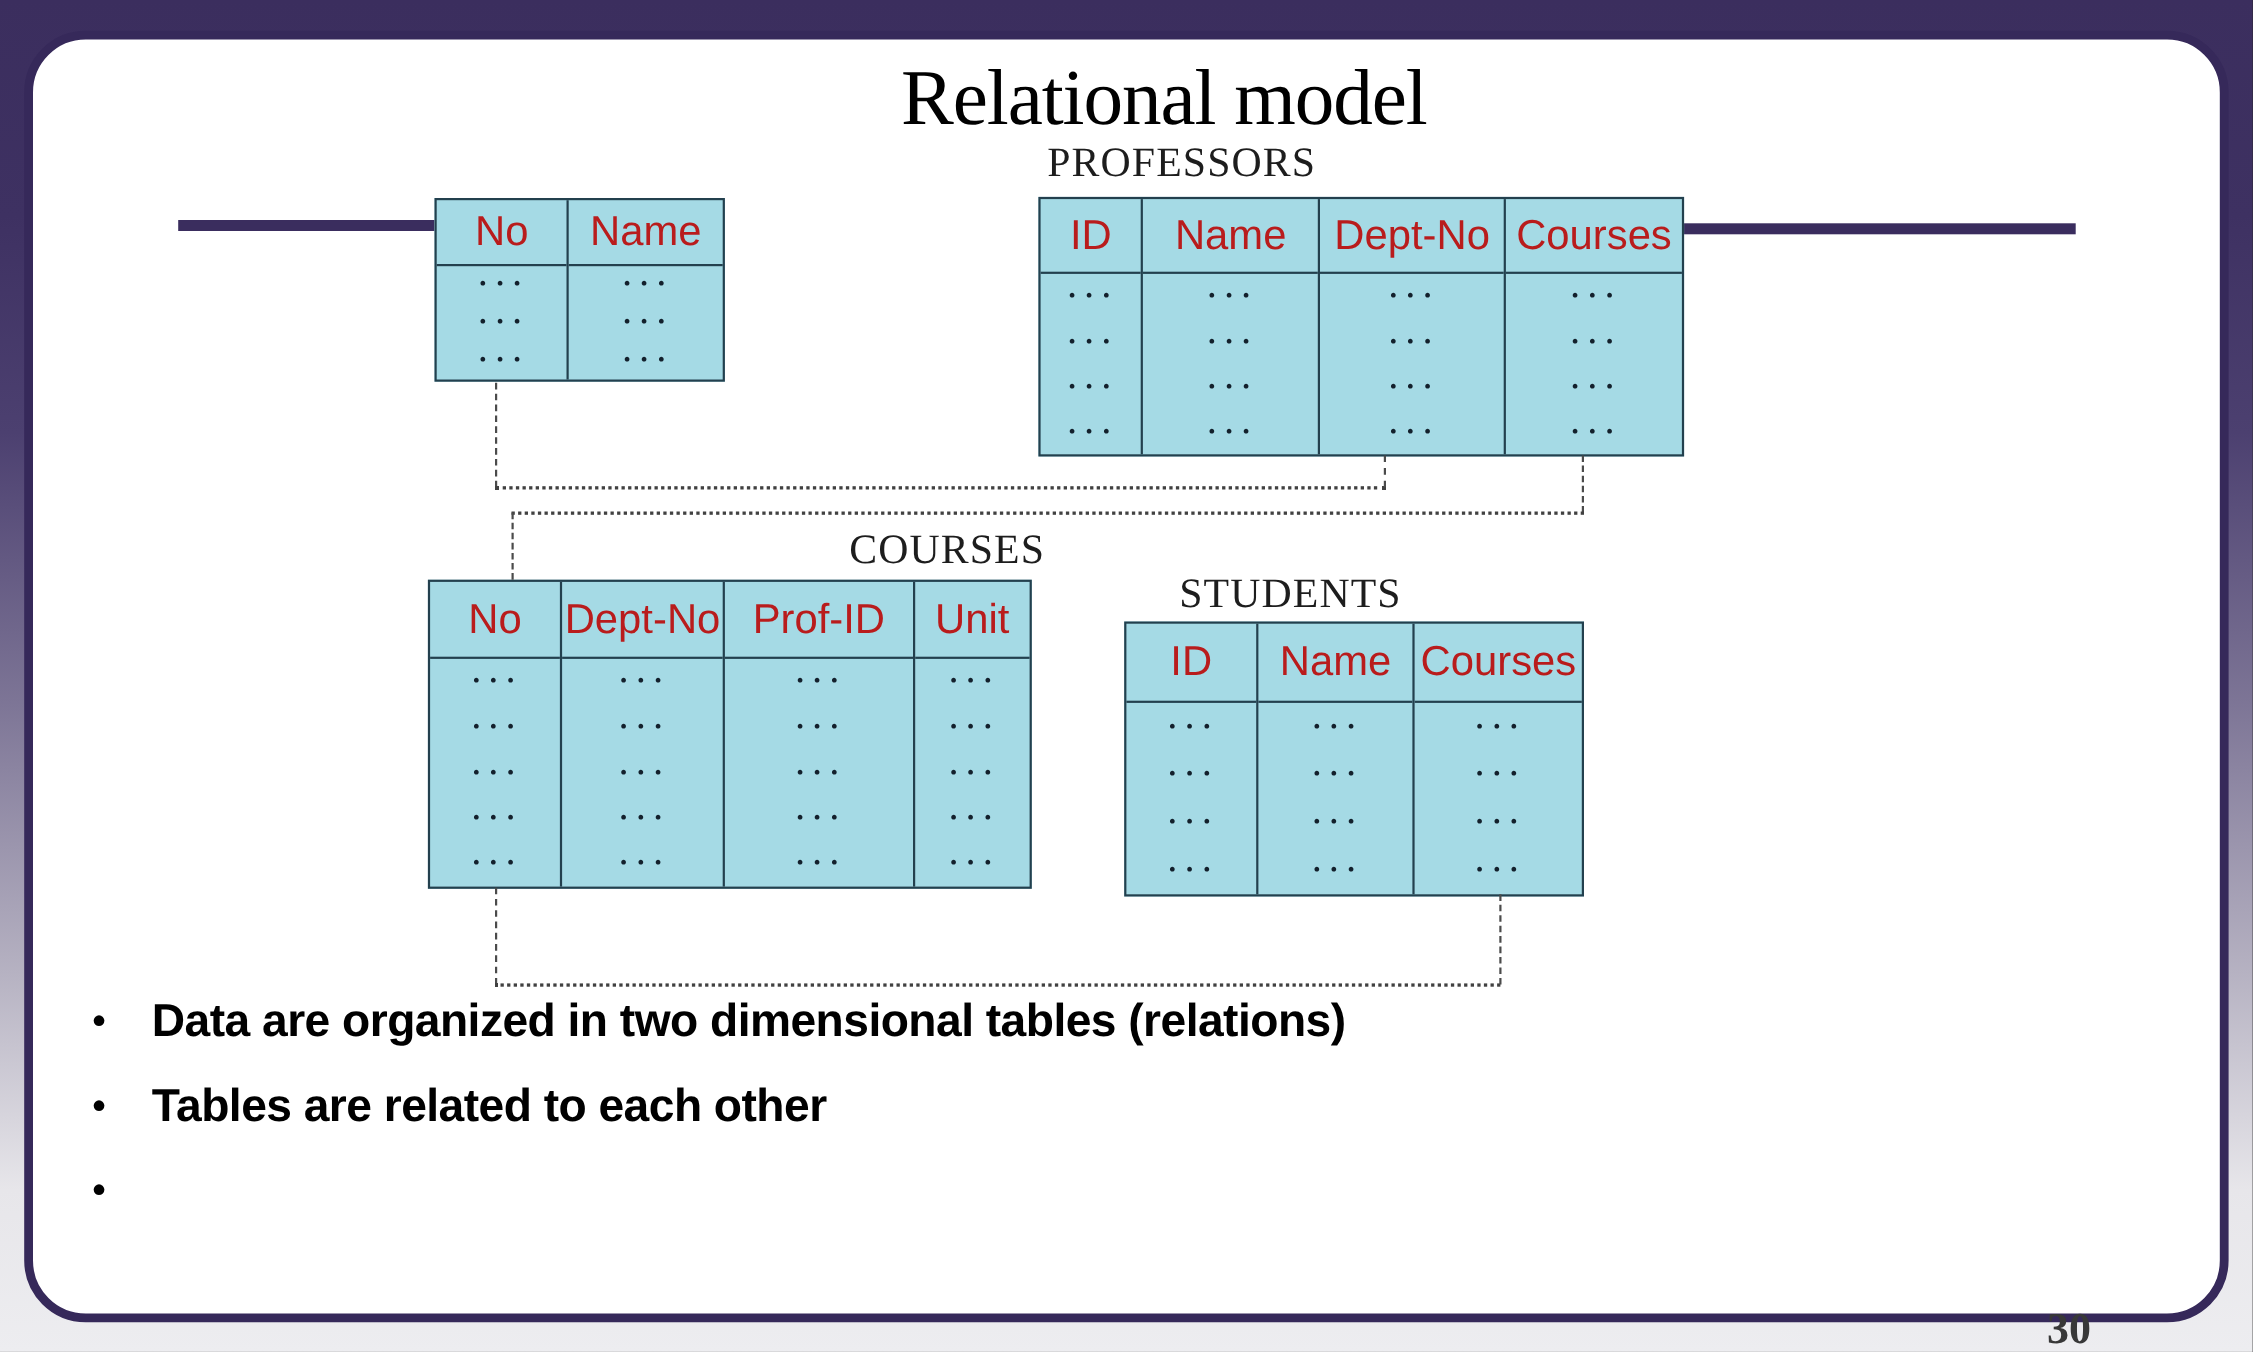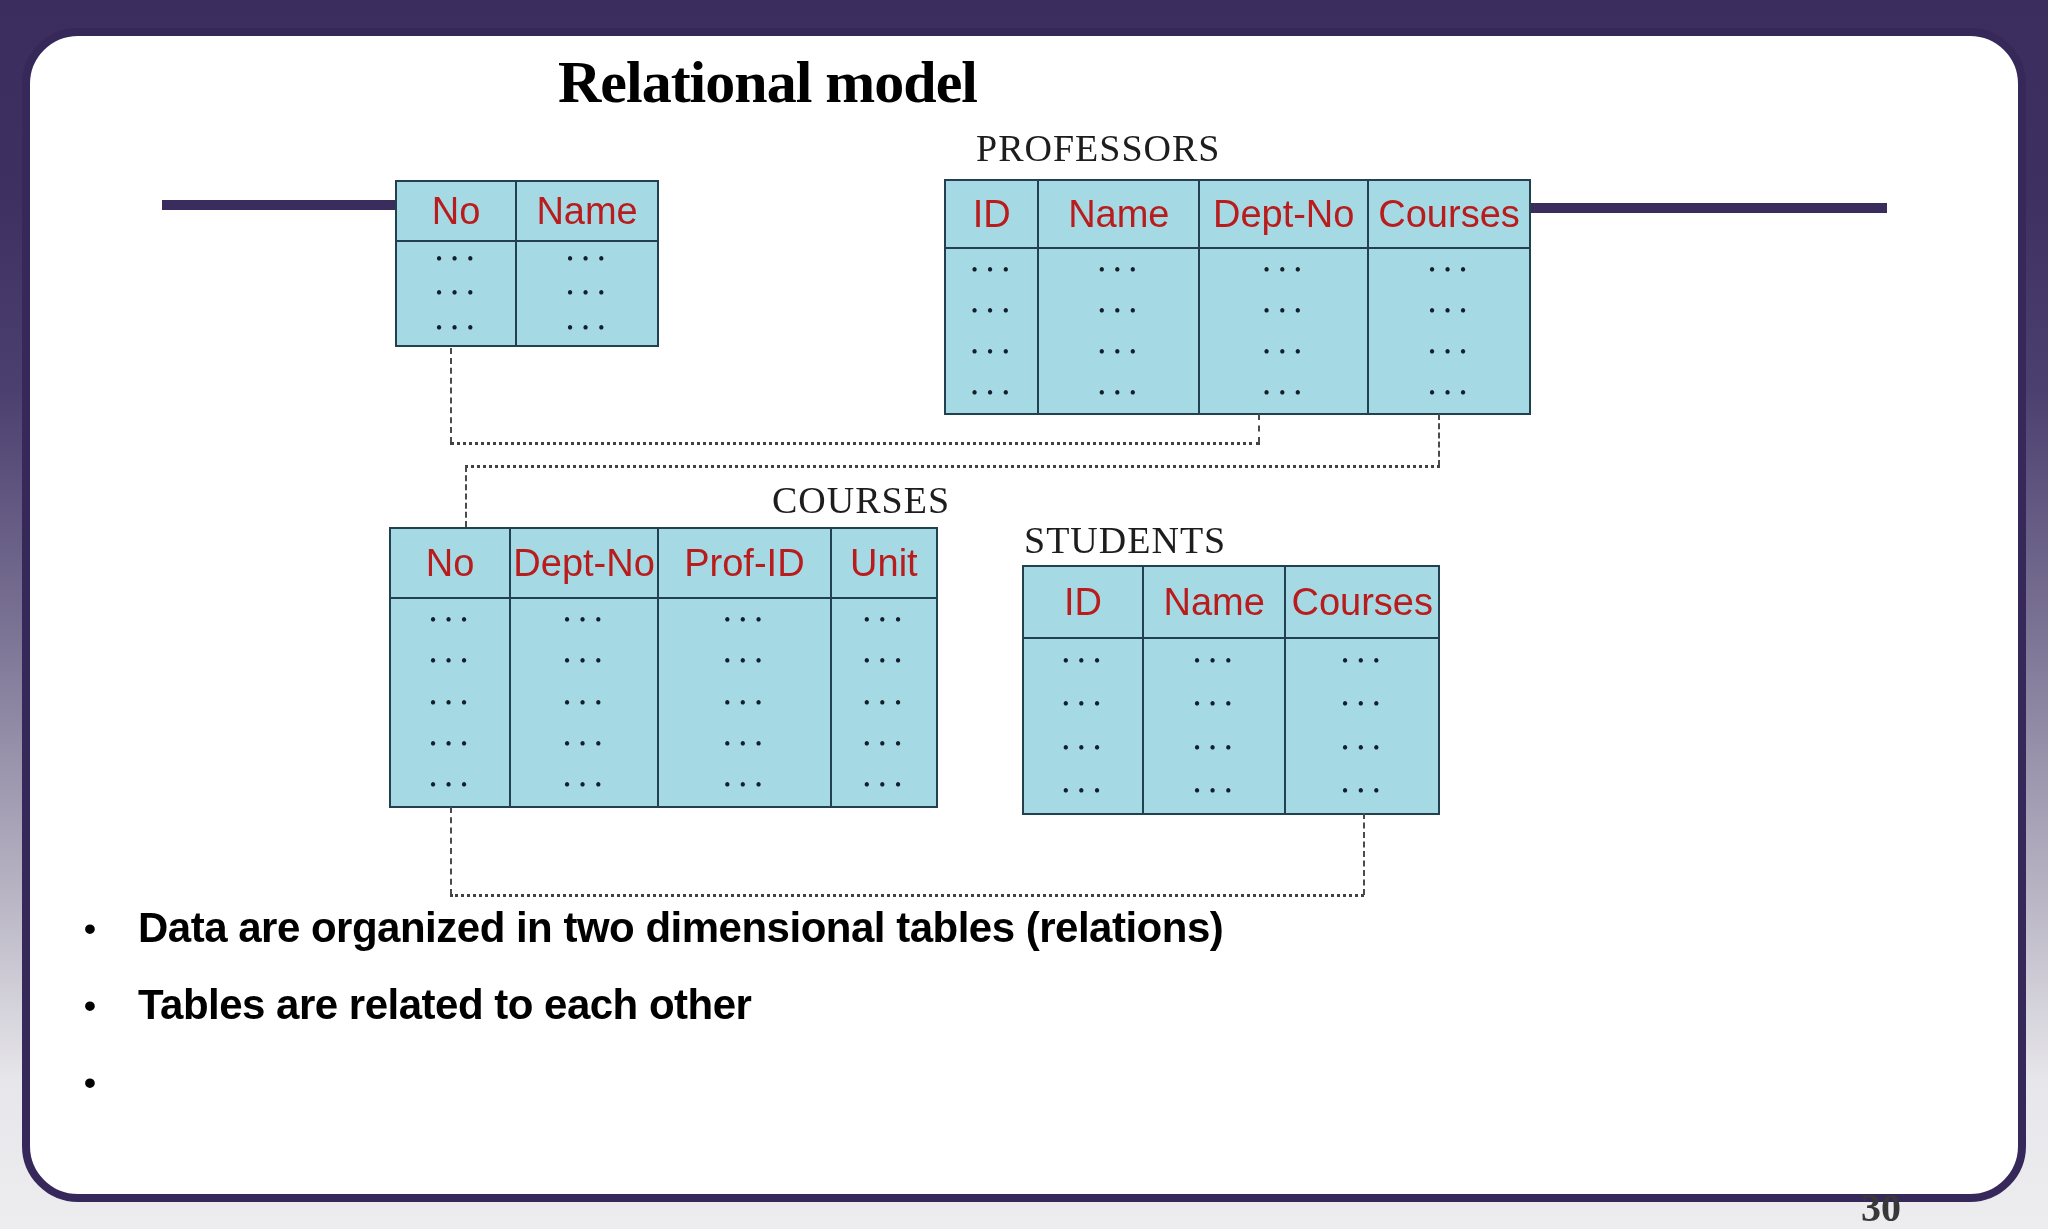--- a/index.html
+++ b/index.html
@@ -6,22 +6,22 @@
   .stage{
     position:relative;width:2048px;height:1229px;overflow:hidden;
     background:linear-gradient(180deg,#3b2e5e 0%,#3e3162 16%,#4c4070 32%,#7d7596 52%,#b6b2c2 72%,#e7e6ea 88%,#ededf0 100%);
     font-family:"Liberation Serif", serif;
   }
   .slide{
     position:absolute;left:22px;top:28px;width:2004px;height:1174px;
     box-sizing:border-box;background:#ffffff;border:8px solid #36295a;border-radius:56px;
   }
   .title{
-    position:absolute;left:558px;top:48px;width:1000px;
-    font-family:"Liberation Serif",serif;font-weight:bold;font-size:60px;color:#000;
+    position:absolute;left:558px;top:48px;width:1000px;text-align:center;
+    font-family:"Liberation Serif",serif;font-weight:normal;font-size:72px;color:#000;
     letter-spacing:-1px;white-space:nowrap;
   }
   .tbl-label{
     position:absolute;font-family:"Liberation Serif",serif;font-size:38px;color:#1d1d1d;
     white-space:nowrap;letter-spacing:1px;
   }
   .accent-line{position:absolute;height:10px;background:#3a2d5e;}
   .dbtable{
     position:absolute;display:flex;box-sizing:border-box;
     background:#a5dae5;border:2px solid #23404e;
@@ -72,21 +72,21 @@
       <div class="dots">• • •</div>
     </div>
     <div class="col last" style="width:142px;">
       <div class="th">Name</div>
       <div class="dots">• • •</div>
       <div class="dots">• • •</div>
       <div class="dots">• • •</div>
     </div>
   </div>
 
-  <div class="tbl-label" style="left:976px;top:126px;">PROFESSORS</div>
+  <div class="tbl-label" style="left:952px;top:126px;">PROFESSORS</div>
   <div class="dbtable t-prof" style="left:944px;top:179px;width:587px;height:236px;">
     <div class="col" style="width:94px;">
       <div class="th">ID</div>
       <div class="dots">• • •</div>
       <div class="dots">• • •</div>
       <div class="dots">• • •</div>
       <div class="dots">• • •</div>
     </div>
     <div class="col" style="width:162px;">
       <div class="th">Name</div>
@@ -140,21 +140,21 @@
     <div class="col last" style="width:105px;border-radius:21px;">
       <div class="th">Unit</div>
       <div class="dots">• • •</div>
       <div class="dots">• • •</div>
       <div class="dots">• • •</div>
       <div class="dots">• • •</div>
       <div class="dots">• • •</div>
     </div>
   </div>
 
-  <div class="tbl-label" style="left:1024px;top:518px;">STUDENTS</div>
+  <div class="tbl-label" style="left:1072px;top:518px;">STUDENTS</div>
   <div class="dbtable t-stud" style="left:1022px;top:565px;width:418px;height:250px;">
     <div class="col" style="width:121px;">
       <div class="th">ID</div>
       <div class="dots">• • •</div>
       <div class="dots">• • •</div>
       <div class="dots">• • •</div>
       <div class="dots">• • •</div>
     </div>
     <div class="col" style="width:144px;">
       <div class="th">Name</div>

